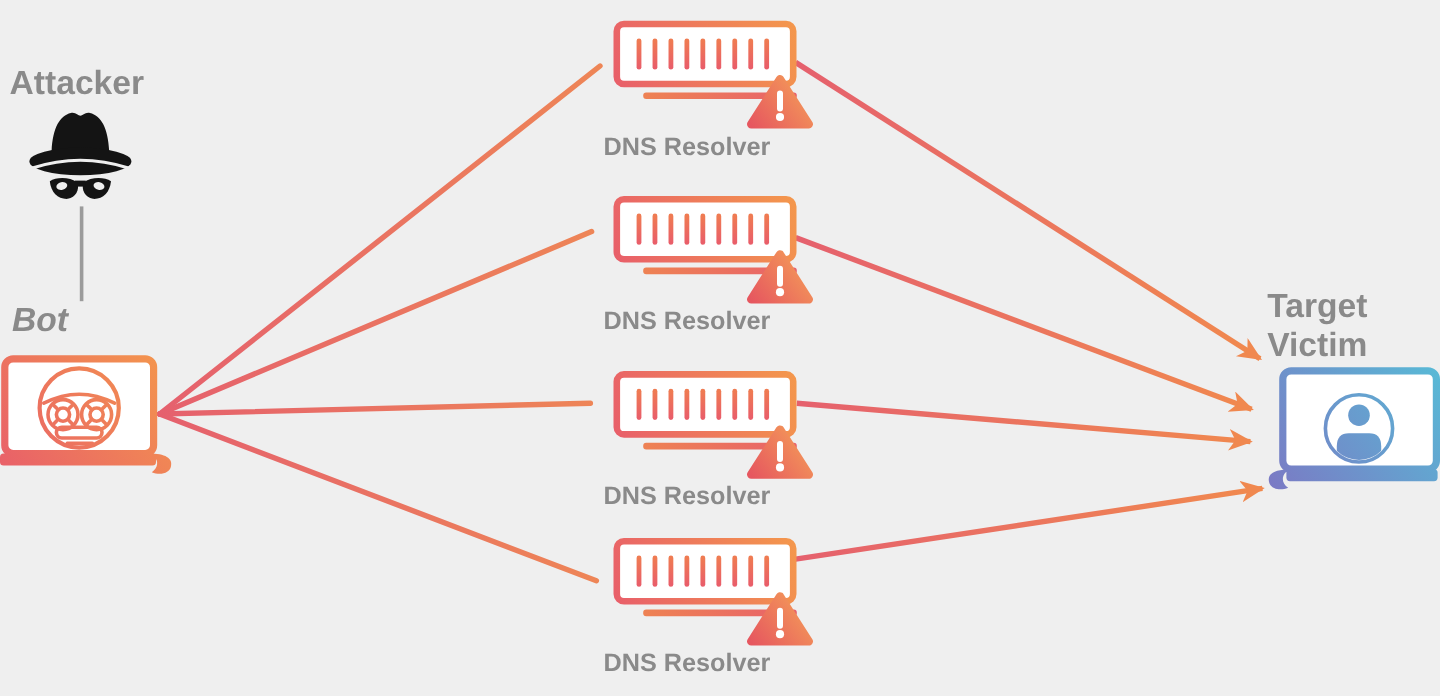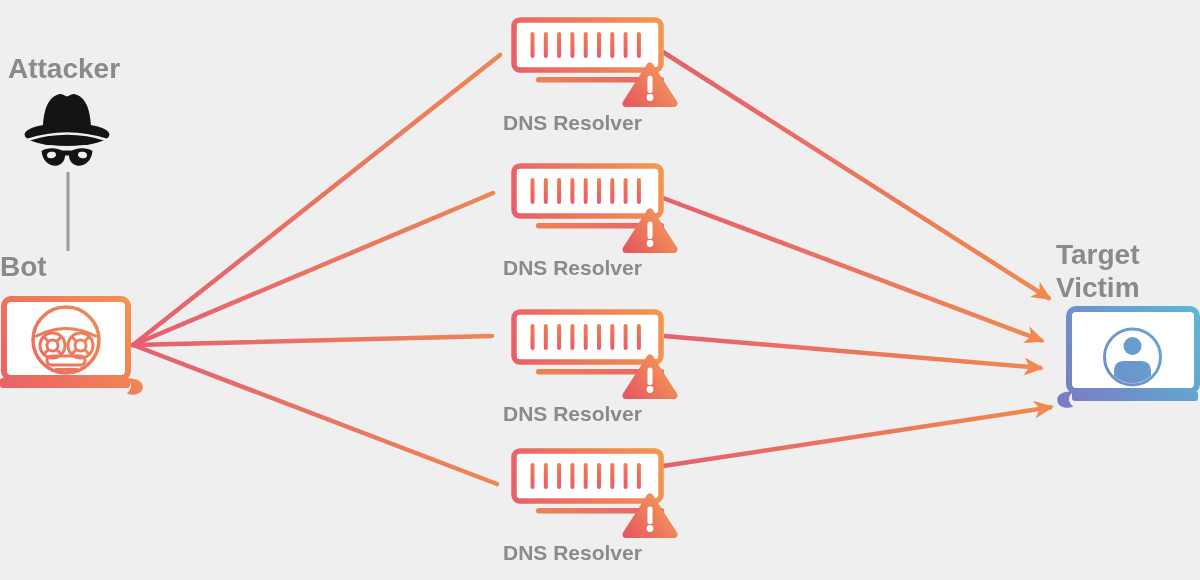--- a/index.html
+++ b/index.html
@@ -13,21 +13,21 @@
   .stage svg.layer{position:absolute;left:0;top:0;}
   .lbl{
     position:absolute;
     color:#8a8a8a;
     font-weight:700;
     -webkit-font-smoothing:antialiased;
   }
   .lbl-big{font-size:28px;line-height:33px;}
   .lbl-center{text-align:left;}
   .lbl-attacker{left:8px;top:52px;}
-  .lbl-bot{left:0px;top:250px;width:134px;}
+  .lbl-bot{left:10px;top:250px;width:134px;font-style:italic;}
   .lbl-victim{left:1056px;top:238px;width:152px;}
   .lbl-resolver{font-size:21px;line-height:24px;width:170px;left:503px;}
   .lbl-resolver.r1{top:111px;}
   .lbl-resolver.r2{top:256px;}
   .lbl-resolver.r3{top:402px;}
   .lbl-resolver.r4{top:541px;}
 </style>
 </head>
 <body>
 

